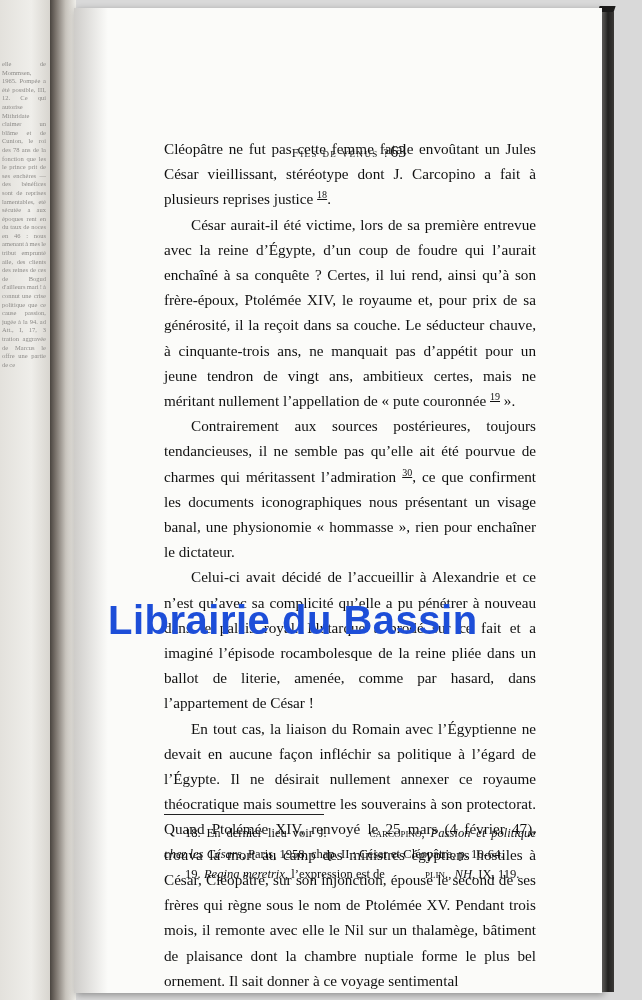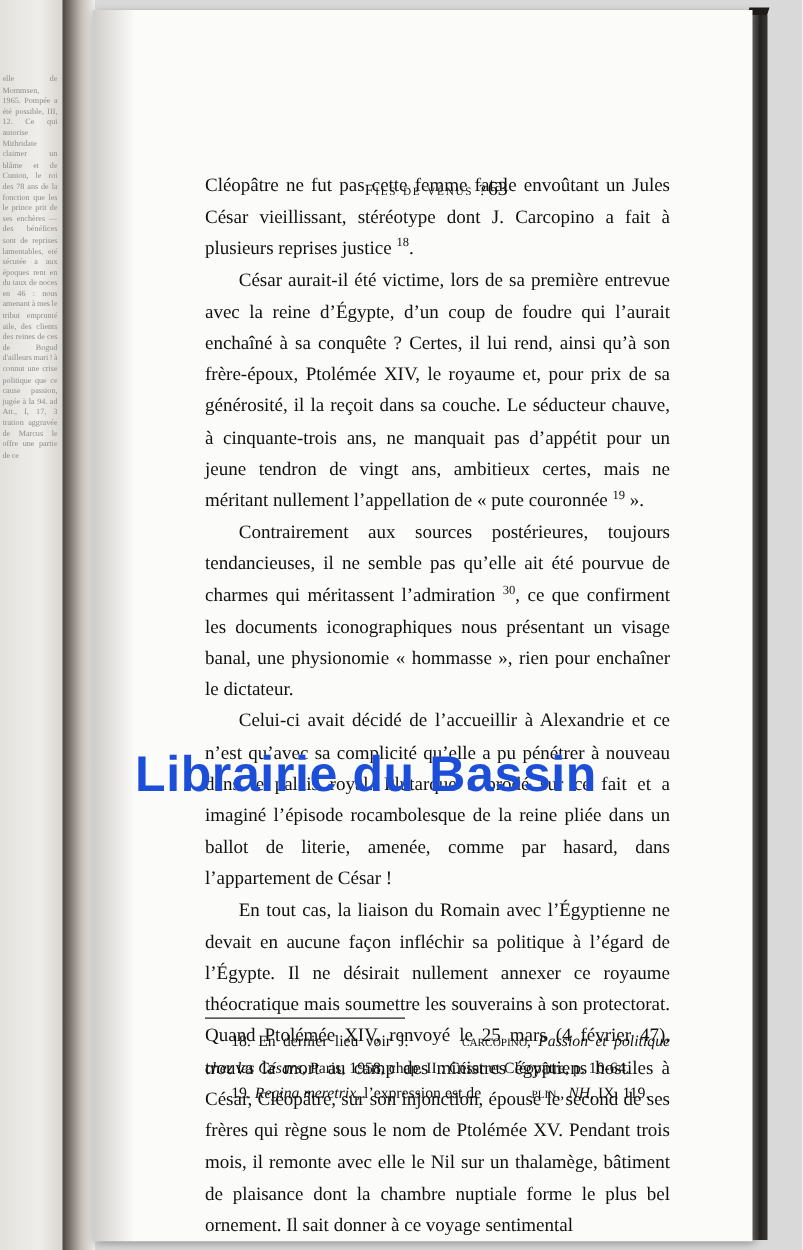--- a/index.html
+++ b/index.html
@@ -120,20 +120,21 @@
   }
   #body-text p {
     margin: 0;
     text-indent: 27px;
   }
   #body-text p.noindent { text-indent: 0; }
   sup {
     font-size: 0.66em;
     vertical-align: super;
     line-height: 0;
+    text-decoration: underline;
   }
 
   #rule {
     position: absolute;
     left: 76px; top: 806px;
     width: 160px;
     height: 1px;
     background: #222;
   }
 

